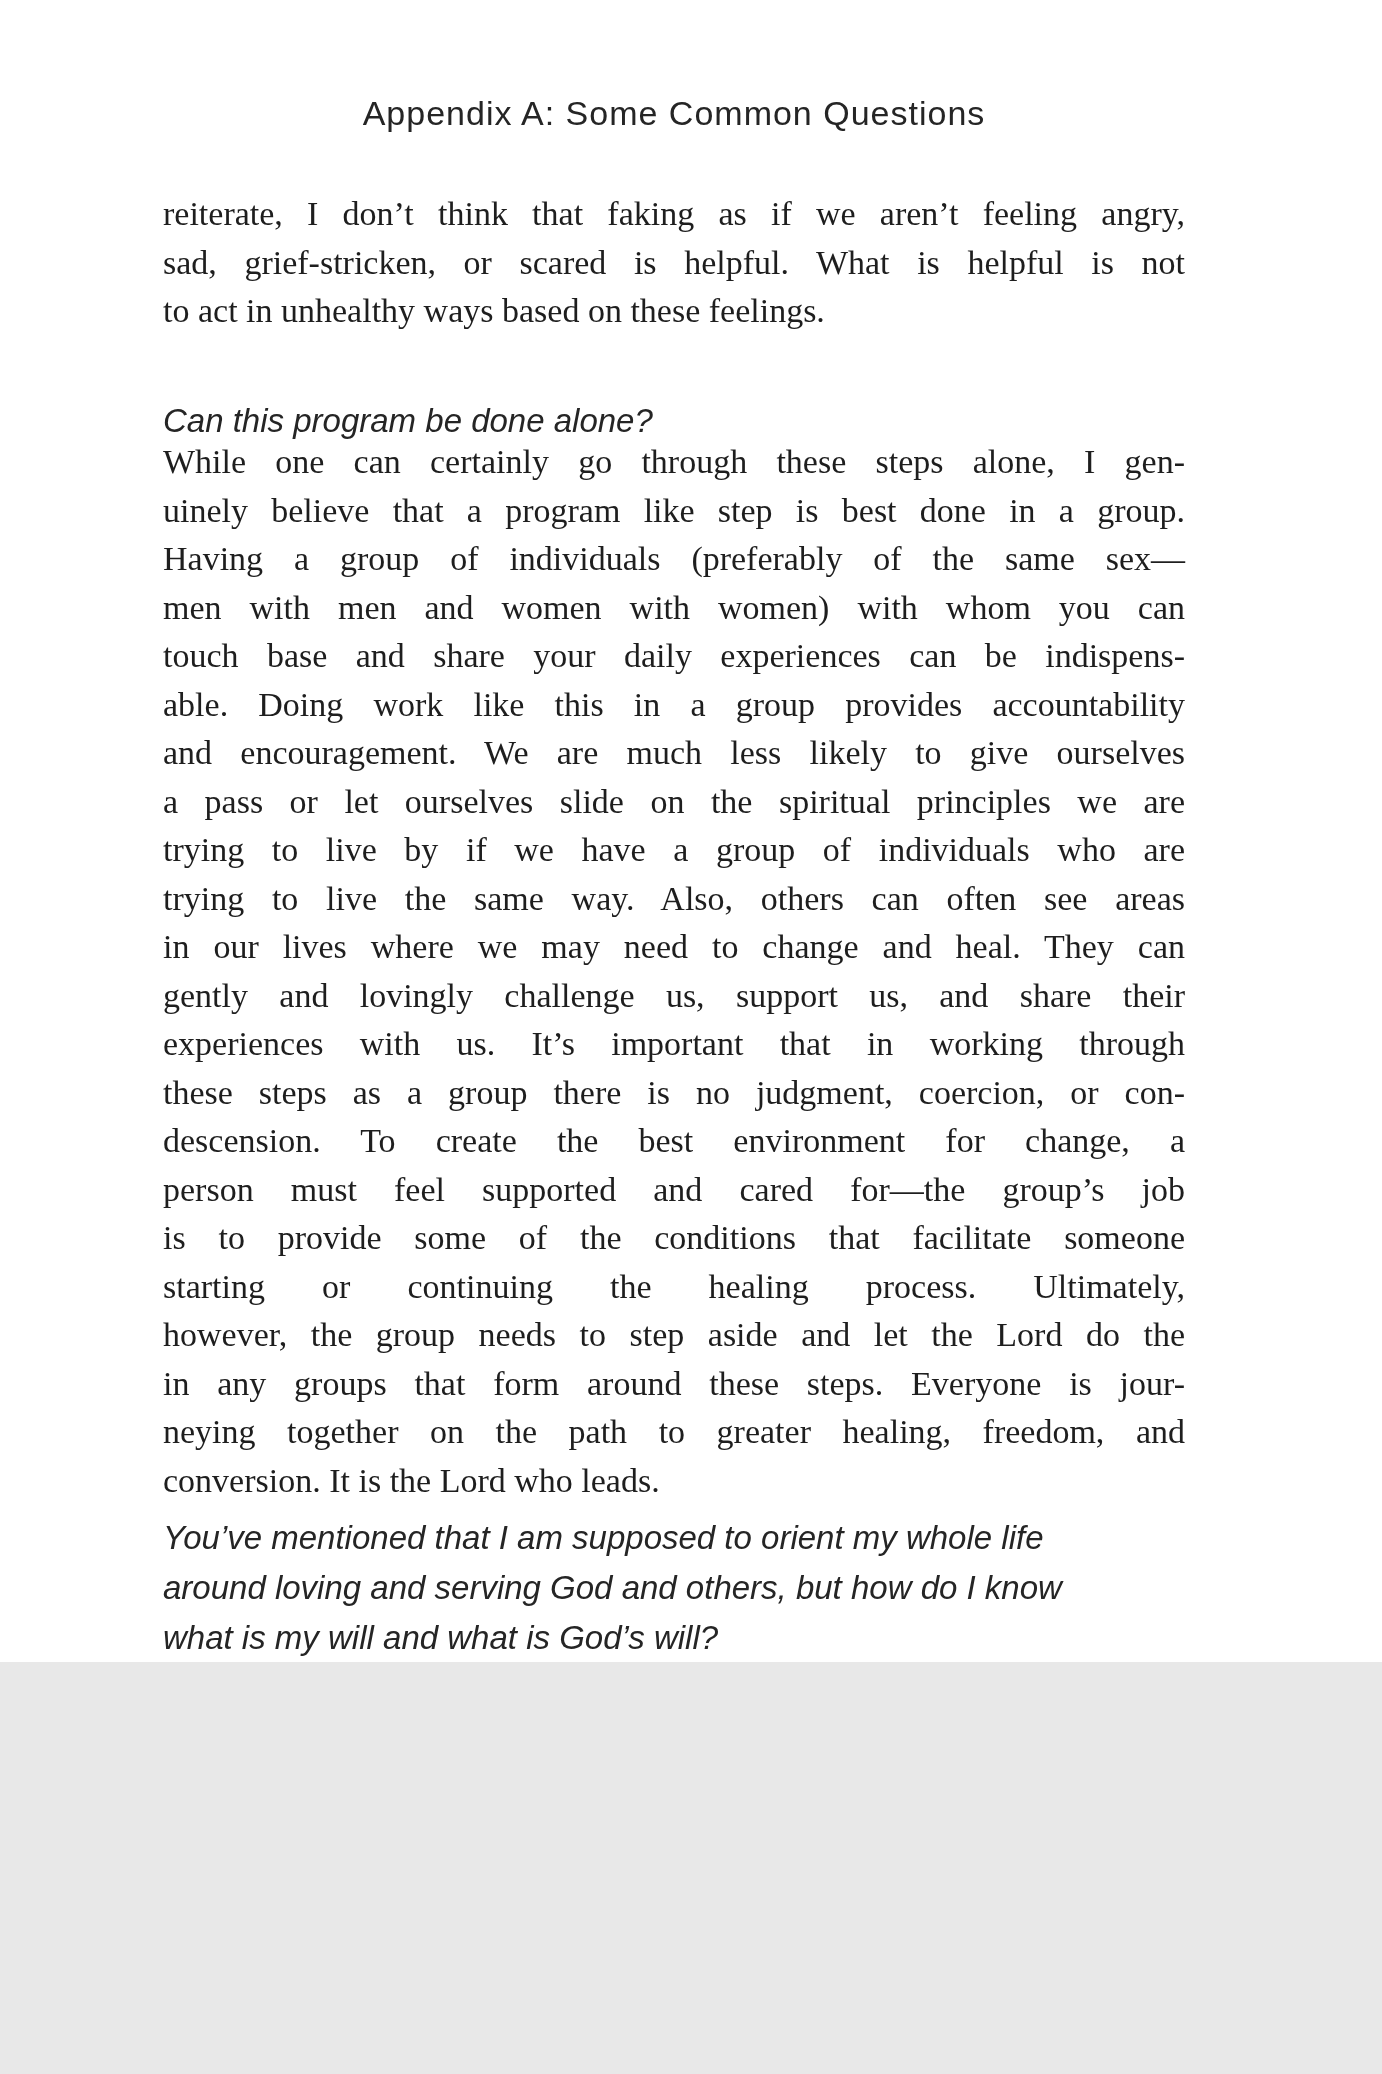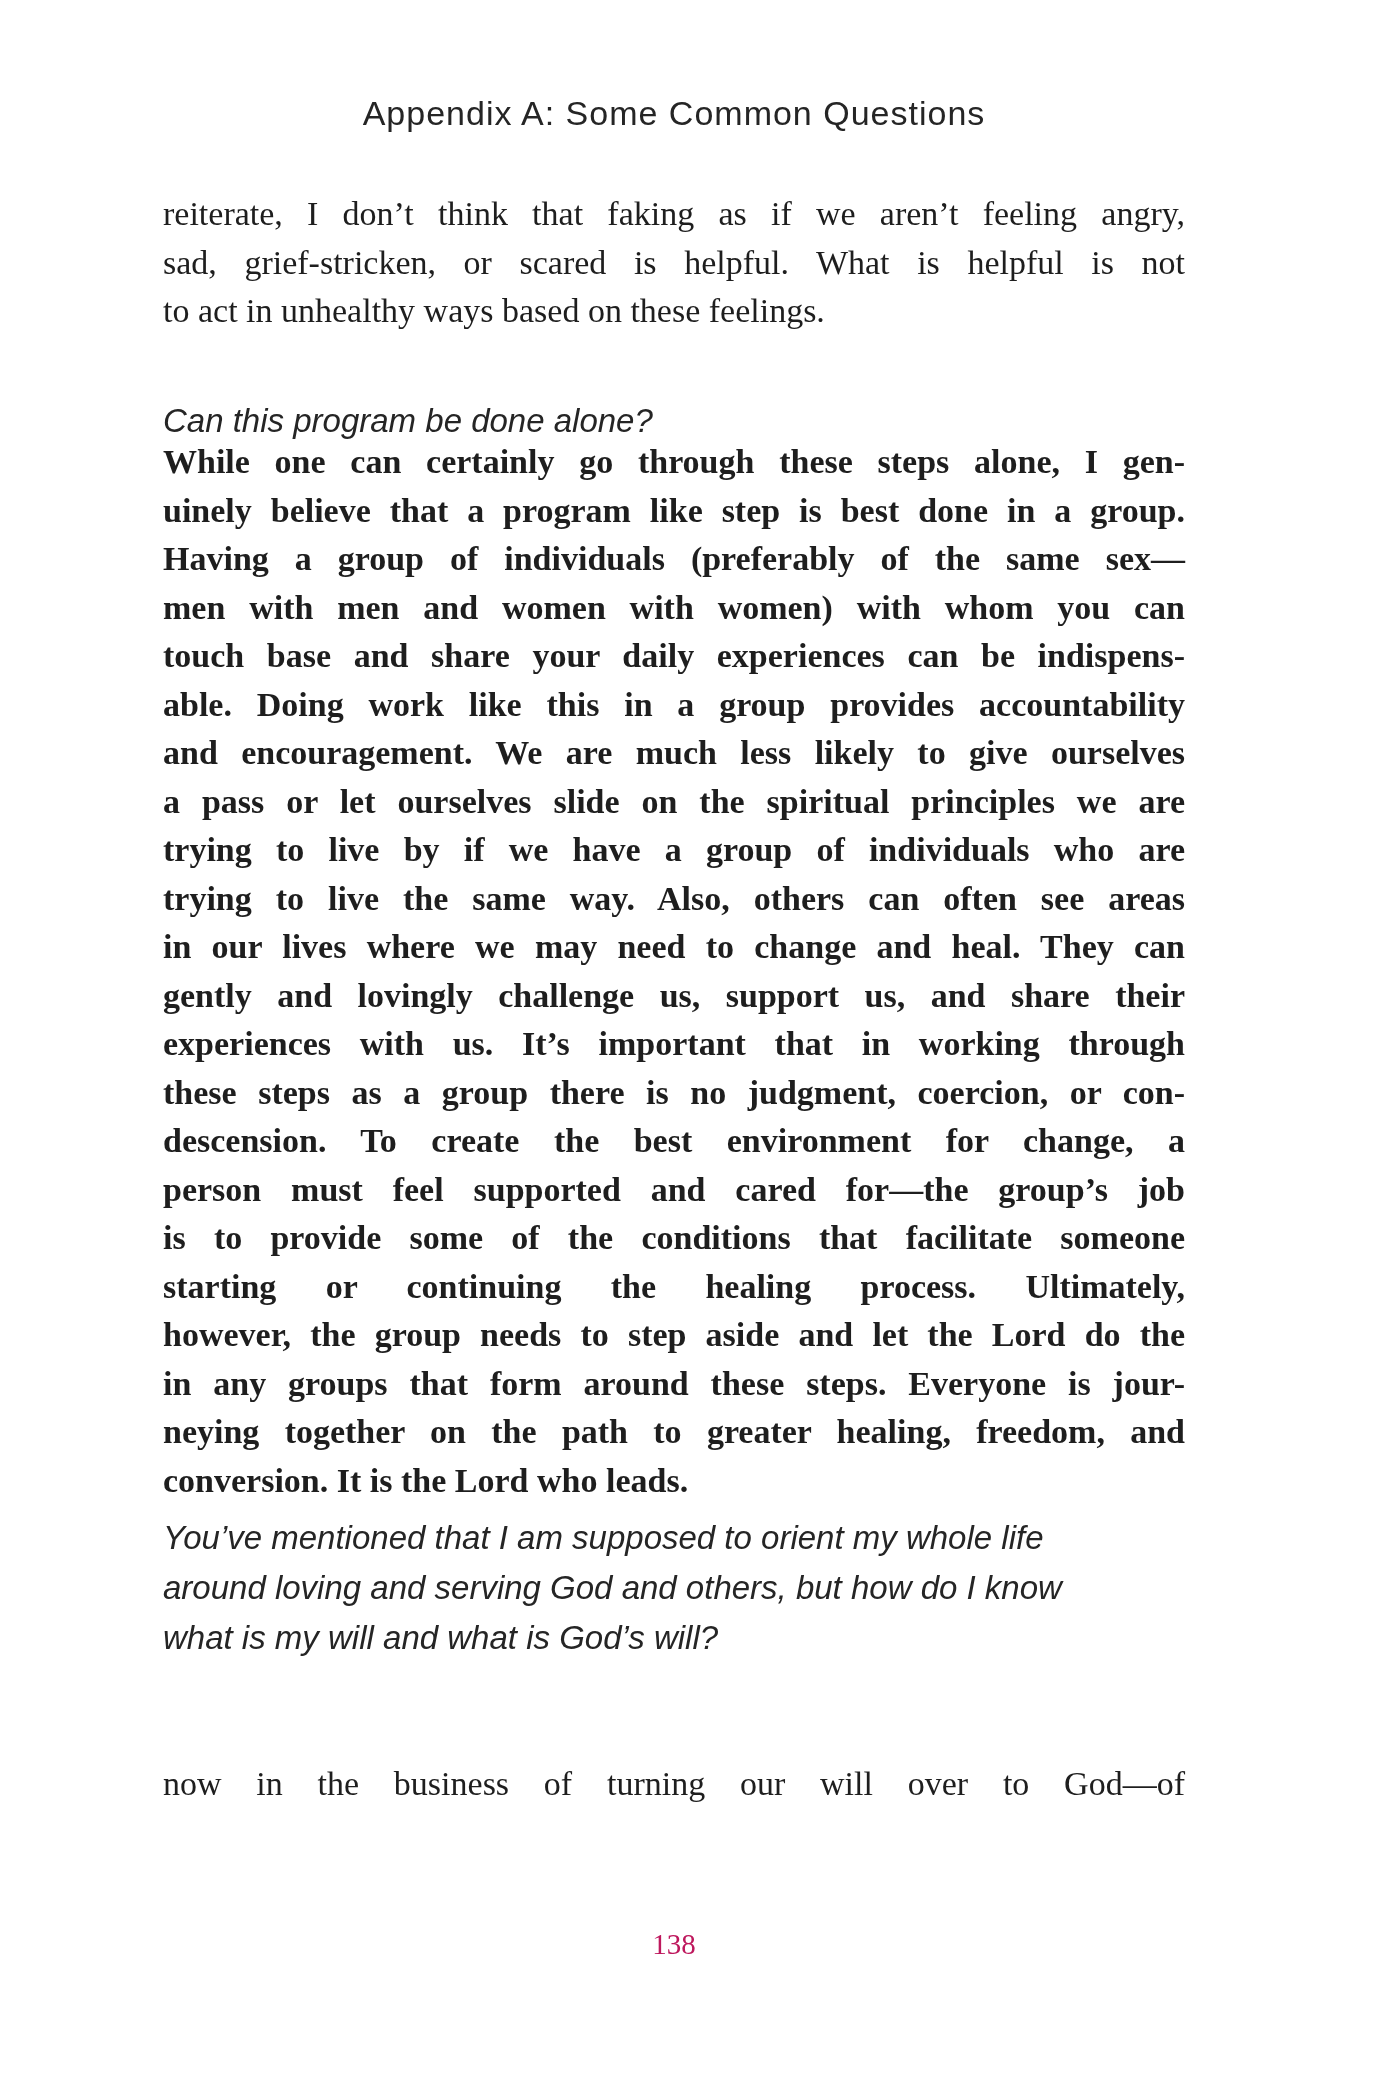--- a/index.html
+++ b/index.html
@@ -3,21 +3,21 @@
 <meta charset="utf-8">
 <style>
   html, body {
     margin: 0;
     padding: 0;
     background: #e8e8e8;
   }
   .page {
     position: relative;
     width: 1382px;
-    height: 2074px;
+    height: 1662px;
     background: #ffffff;
     margin: 0 auto;
     overflow: hidden;
     color: #1e1e1e;
   }
   .column {
     position: absolute;
     left: 163px;
     width: 1022px;
   }
@@ -29,21 +29,21 @@
     letter-spacing: 1px;
     color: #252525;
   }
   .body-para {
     font-family: "Liberation Serif", serif;
     font-size: 34px;
     line-height: 48.5px;
     color: #1e1e1e;
   }
   .para-1 { top: 190px; }
-  .para-2 { top: 438px; font-weight: bold; }
+  .para-2 { top: 438px; }
   .para-3 { top: 1760px; }
   .question {
     font-family: "Liberation Sans", sans-serif;
     font-style: italic;
     font-size: 33px;
     line-height: 50px;
     color: #252525;
   }
   .q-1 { top: 396px; }
   .q-2 { top: 1513px; }

